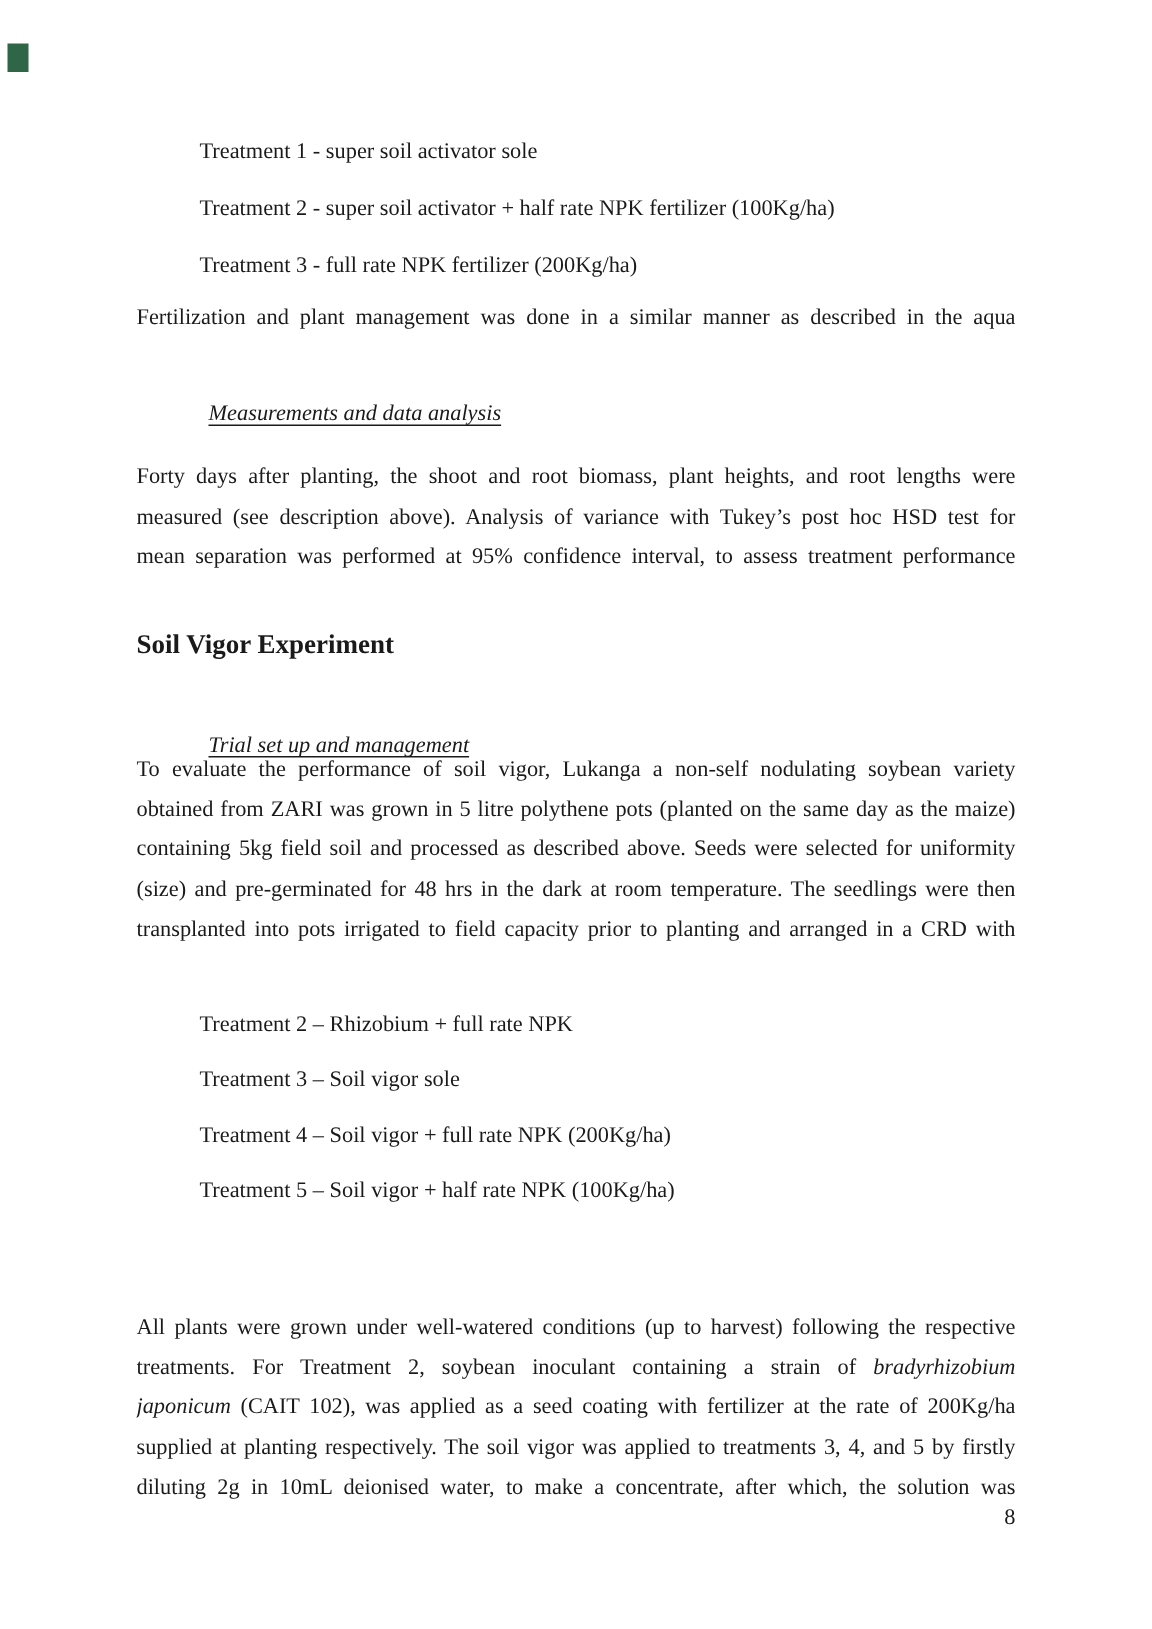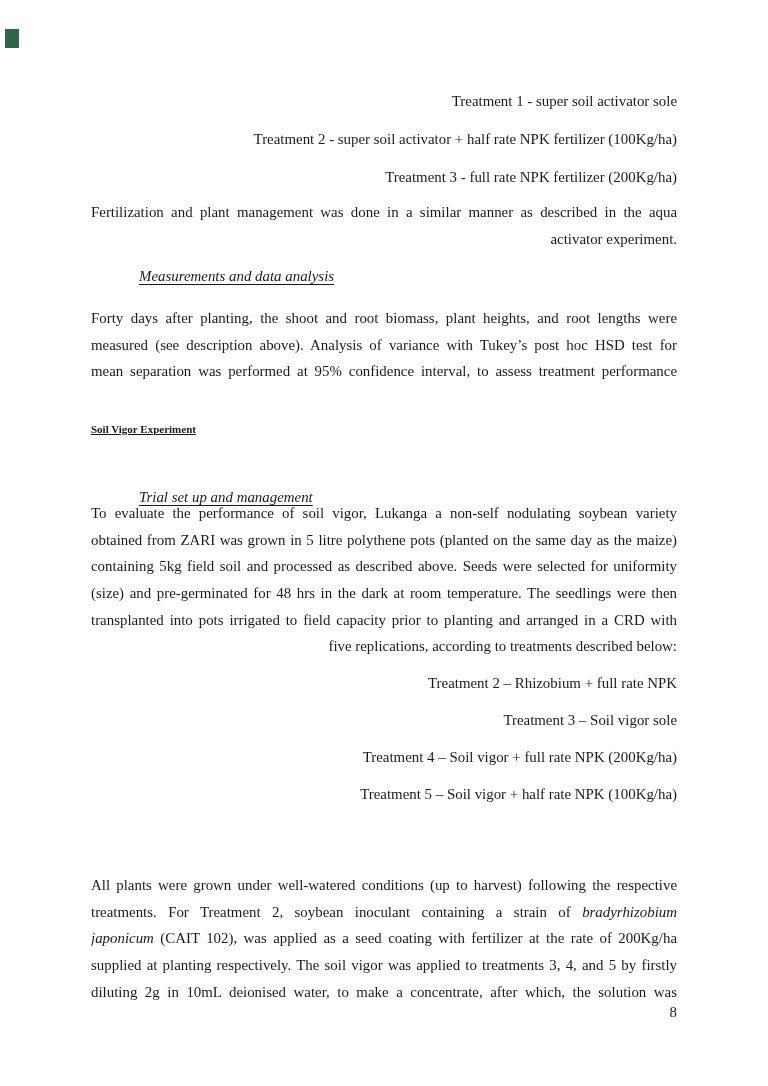--- a/index.html
+++ b/index.html
@@ -19,21 +19,21 @@
     overflow: hidden;
   }
   .block {
     position: absolute;
     left: 91px;
     width: 586px;
   }
   .line {
     height: 26.7px;
     line-height: 26.7px;
-    text-align: right;
+    text-align: left;
     overflow: hidden;
   }
   .line.j {
     text-align: justify;
     text-align-last: justify;
   }
   .tlist .line {
     height: 27px;
     line-height: 27px;
     padding-left: 42px;
@@ -45,22 +45,21 @@
     line-height: 27px;
   }
   .heading-italic span {
     font-style: italic;
     text-decoration: underline;
     text-underline-offset: 3px;
     margin-left: 48px;
   }
   .heading-bold {
     font-weight: 700;
-    font-size: 11px;
-    text-decoration: underline;
+    font-size: 18px;
   }
   #marker {
     position: absolute;
     left: 5px;
     top: 29px;
     width: 14px;
     height: 19px;
   }
   #page-number-block {
     position: absolute;
@@ -79,21 +78,20 @@
   <div id="marker" style="background: rgb(47, 102, 72);"></div>
 
   <div id="treatments-a" class="block tlist" style="top:88px;">
       <div class="line"><span>Treatment 1 - super soil activator sole</span></div>
       <div class="line"><span>Treatment 2 - super soil activator + half rate NPK fertilizer (100Kg/ha)</span></div>
       <div class="line"><span>Treatment 3 - full rate NPK fertilizer (200Kg/ha)</span></div>
     </div>
 
   <div class="block" style="top:199px;">
       <div class="line j"><span>Fertilization and plant management was done in a similar manner as described in the aqua</span></div>
-      <div class="line"><span>activator experiment.</span></div>
     </div>
 
   <div class="block heading heading-italic" style="top:263px;">
     <span>Measurements and data analysis</span>
   </div>
 
   <div class="block" style="top:305px;">
       <div class="line j"><span>Forty days after planting, the shoot and root biomass, plant heights, and root lengths were</span></div>
       <div class="line j"><span>measured (see description above). Analysis of variance with Tukey’s post hoc HSD test for</span></div>
       <div class="line j"><span>mean separation was performed at 95% confidence interval, to assess treatment performance</span></div>
@@ -104,21 +102,20 @@
   <div class="block heading heading-italic" style="top:484px;">
     <span>Trial set up and management</span>
   </div>
 
   <div class="block" style="top:500px;">
       <div class="line j"><span>To evaluate the performance of soil vigor, Lukanga a non-self nodulating soybean variety</span></div>
       <div class="line j"><span>obtained from ZARI was grown in 5 litre polythene pots (planted on the same day as the maize)</span></div>
       <div class="line j"><span>containing 5kg field soil and processed as described above.  Seeds were selected for uniformity</span></div>
       <div class="line j"><span>(size) and pre-germinated for 48 hrs in the dark at room temperature. The seedlings were then</span></div>
       <div class="line j"><span>transplanted into pots irrigated to field capacity prior to planting and arranged in a CRD with</span></div>
-      <div class="line"><span>five replications, according to treatments described below:</span></div>
     </div>
 
   <div id="treatments-b" class="block tlist" style="top:670px;">
       <div class="line"><span>Treatment 2 – Rhizobium + full rate NPK</span></div>
       <div class="line"><span>Treatment 3 – Soil vigor sole</span></div>
       <div class="line"><span>Treatment 4 – Soil vigor + full rate NPK (200Kg/ha)</span></div>
       <div class="line"><span>Treatment 5 – Soil vigor + half rate NPK (100Kg/ha)</span></div>
     </div>
 
   <div class="block" style="top:853px;margin-top:19px;">

